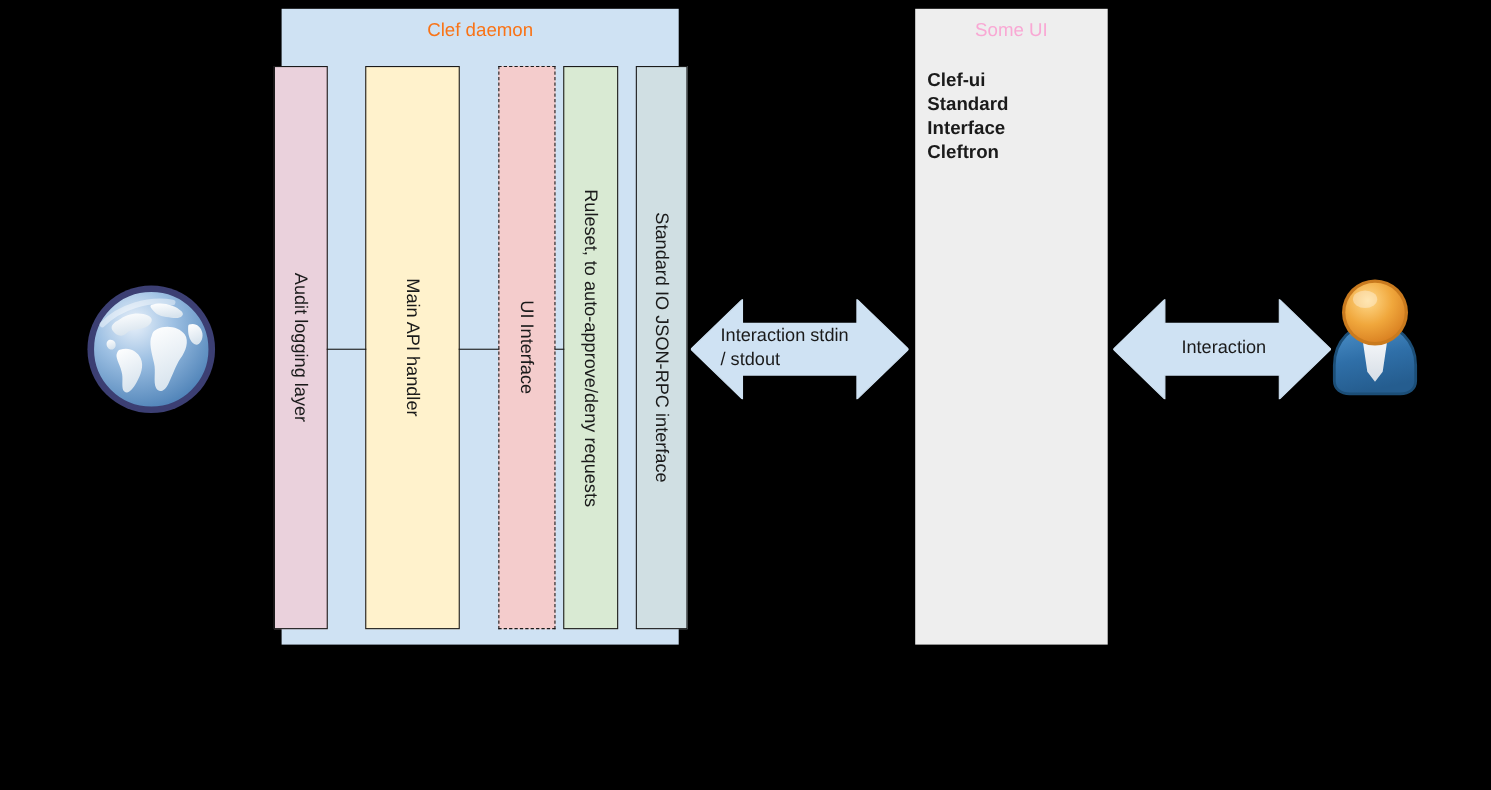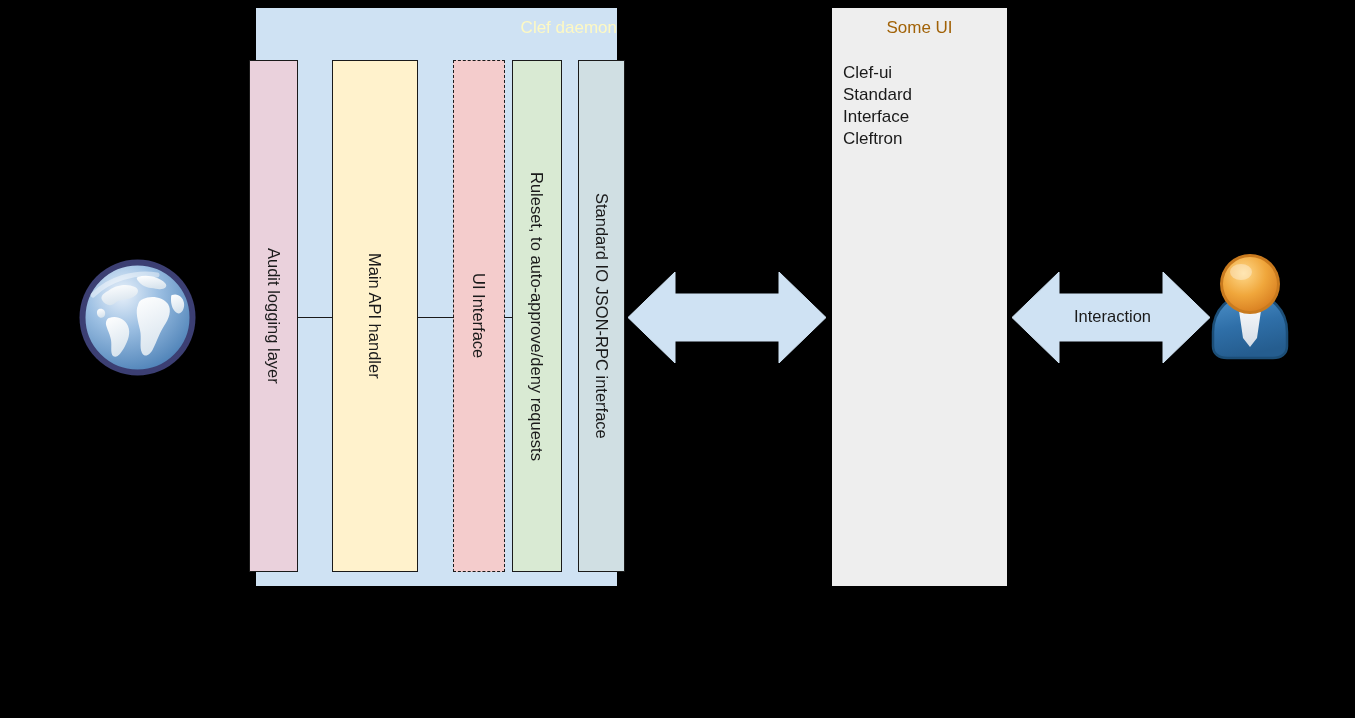--- a/index.html
+++ b/index.html
@@ -31,24 +31,24 @@
     width: 361px;
     height: 578px;
     background: #cfe2f3;
     box-sizing: border-box;
   }
   .clef-title {
     position: absolute;
     left: 256px;
     top: 17px;
     width: 361px;
-    text-align: right;
+    text-align: center;
     font-size: 17px;
     line-height: 22px;
-    color: #fef9c3;
+    color: #f97316;
   }
 
   
   .vcol {
     position: absolute;
     box-sizing: border-box;
     border: 1.4px solid #1a1a1a;
     display: flex;
     align-items: center;
     justify-content: center;
@@ -106,31 +106,31 @@
     box-sizing: border-box;
   }
   .someui-title {
     position: absolute;
     left: 832px;
     top: 17px;
     width: 175px;
     text-align: center;
     font-size: 17px;
     line-height: 22px;
-    color: #a16207;
+    color: #f9a8d4;
   }
   .someui-list {
     position: absolute;
     left: 843px;
     top: 62px;
     font-size: 17px;
     line-height: 22px;
     color: #1a1a1a;
   }
-  .someui-list div { white-space: nowrap; }
+  .someui-list div { white-space: nowrap; font-weight: bold; }
 
   
   .darrow {
     position: absolute;
   }
   .darrow svg { display: block; }
   .darrow-label {
     position: absolute;
     font-size: 16.5px;
     line-height: 22px;
@@ -222,20 +222,22 @@
 
   <div class="connector conn-1"></div>
   <div class="connector conn-2"></div>
   <div class="connector conn-3"></div>
 
   <div class="darrow arrow-stdio">
     <svg width="198" height="91" viewBox="0 0 198 91">
       <polygon points="0,45.5 47,0 47,22 151,22 151,0 198,45.5 151,91 151,69 47,69 47,91" fill="#cfe2f3" stroke="#cfe2f3" stroke-width="1"></polygon>
     </svg>
   </div>
+  <div class="darrow-label arrow-stdio-label">Interaction stdin
+/ stdout</div>
 
   <div class="someui-panel"></div>
   <div class="someui-title">Some UI</div>
   <div class="someui-list">
     <div>Clef-ui</div>
     <div>Standard</div>
     <div>Interface</div>
     <div>Cleftron</div>
   </div>
 

